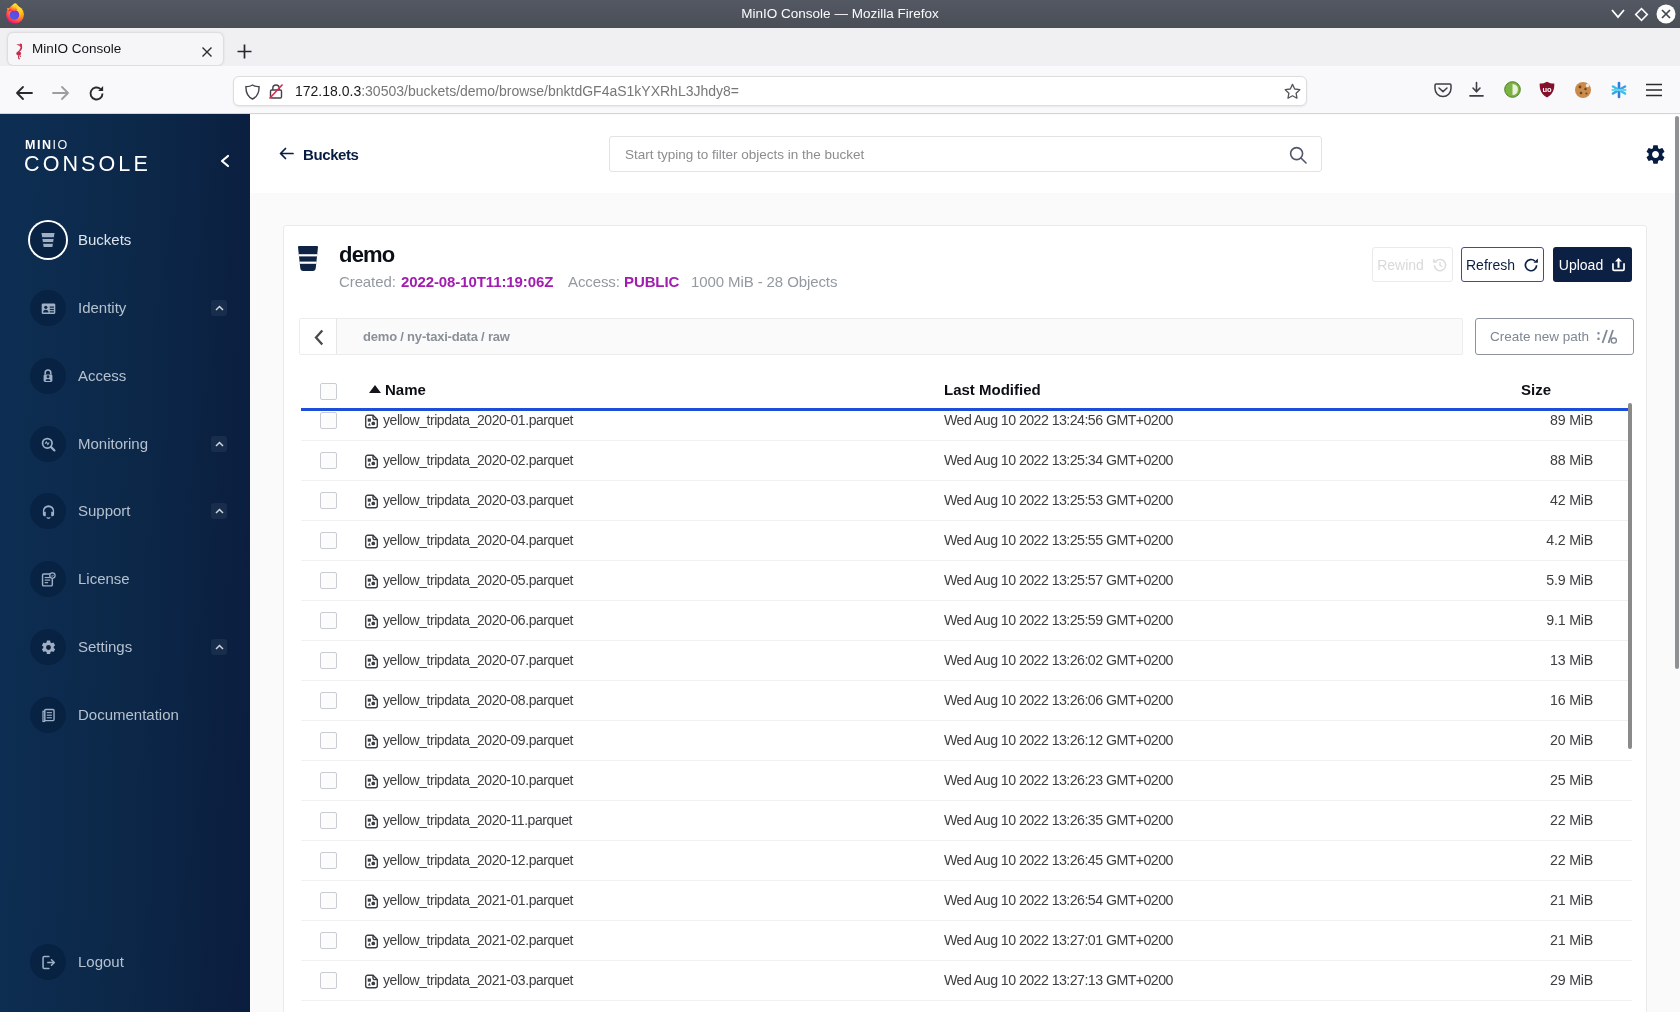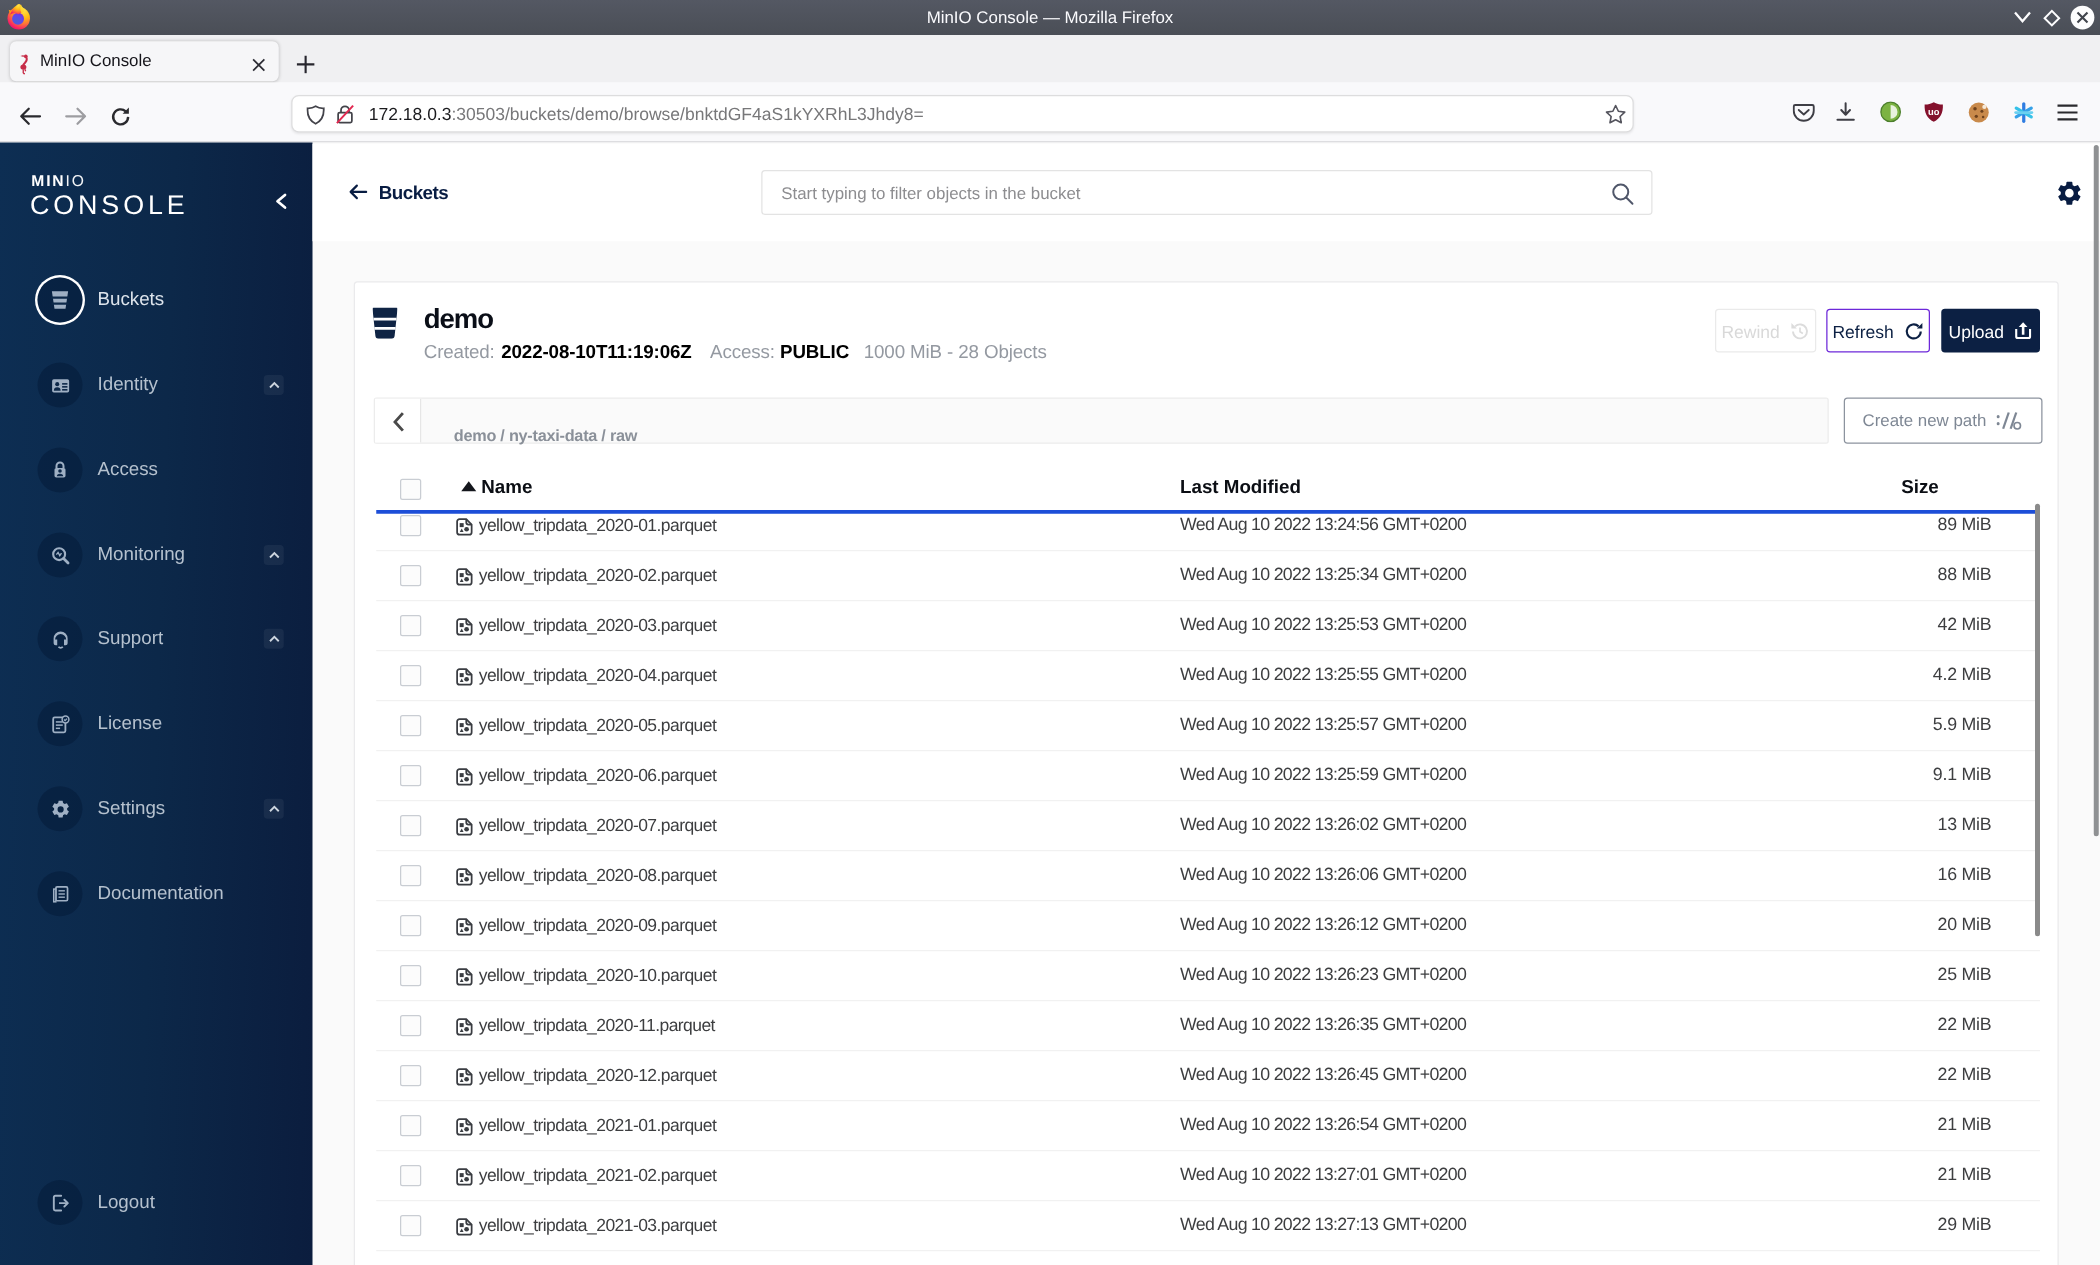--- a/index.html
+++ b/index.html
@@ -34,30 +34,30 @@
   #topbar { position:absolute; left:0; top:1px; width:1430px; height:78px; background:#fff; }
   #backbuckets { position:absolute; left:53px; top:31px; color:#081C42; font-size:15px; letter-spacing:-0.4px; font-weight:bold; }
   #searchbox { position:absolute; left:359px; top:21px; width:713px; height:36px; background:#fff;
     border:1px solid #e3e3e3; border-radius:3px; }
   #searchph { position:absolute; left:15px; top:10px; font-size:13.5px; color:#8d8d90; }
   #card { position:absolute; left:33px; top:111px; width:1364px; height:800px; background:#fff;
     border:1px solid #eaeaec; border-radius:3px; }
   
   #bname { position:absolute; left:55px; top:16px; font-size:22px; letter-spacing:-0.8px; font-weight:bold; color:#0a0e17; }
   #bmeta { position:absolute; left:0; top:47px; width:900px; height:20px; font-size:15px; letter-spacing:-0.1px; color:#9499a1; }
-  #bmeta b { color:#000000; }
+  #bmeta b { color:#a21caf; }
   .btn { position:absolute; top:21px; height:35px; border-radius:3px; font-size:14px;
     display:flex; align-items:center; justify-content:center; gap:8px; }
   #btn-rewind { left:1088px; width:81px; border:1px solid #eaeaea; color:#d9d9d9; background:#fff; }
   #btn-refresh { left:1177px; width:83px; border:1px solid #6d28d9; color:#0c2043; background:#fff; }
   #btn-upload { left:1269px; width:79px; background:#0c2043; color:#fff; }
   
   #crumbbar { position:absolute; left:15px; top:92px; width:1164px; height:37px; background:#fafafa;
     border:1px solid #ececec; border-radius:2px; }
-  #crumbtext { position:absolute; left:63px; top:10px; font-size:13px; font-weight:bold; letter-spacing:-0.2px; color:#8a9099;margin-top:12px; }
+  #crumbtext { position:absolute; left:63px; top:10px; font-size:13px; font-weight:bold; letter-spacing:-0.2px; color:#8a9099; }
   #newpath { position:absolute; left:1191px; top:92px; width:159px; height:37px; background:#fff;
     border:1px solid #8c939e; border-radius:3px; color:#7e8794; font-size:13.5px;
     display:flex; align-items:center; justify-content:center; gap:8px; }
   
   .cb { position:absolute; width:17px; height:17px; background:#fcfcfc; border:1px solid #c9cdd3; border-radius:2px; }
   #thead { position:absolute; left:17px; top:145px; width:1331px; height:40px; border-bottom:3px solid #1d4ed8; }
   #thead .hname { position:absolute; left:84px; top:10px; font-size:15px; font-weight:bold; color:#0b0e14; }
   #thead .hmod { position:absolute; left:643px; top:10px; font-size:15px; font-weight:bold; color:#0b0e14; }
   #thead .hsize { position:absolute; right:81px; top:10px; font-size:15px; font-weight:bold; color:#0b0e14; }
   .row { position:absolute; left:17px; width:1331px; height:40px; border-bottom:1px solid #f1f1f1; }

